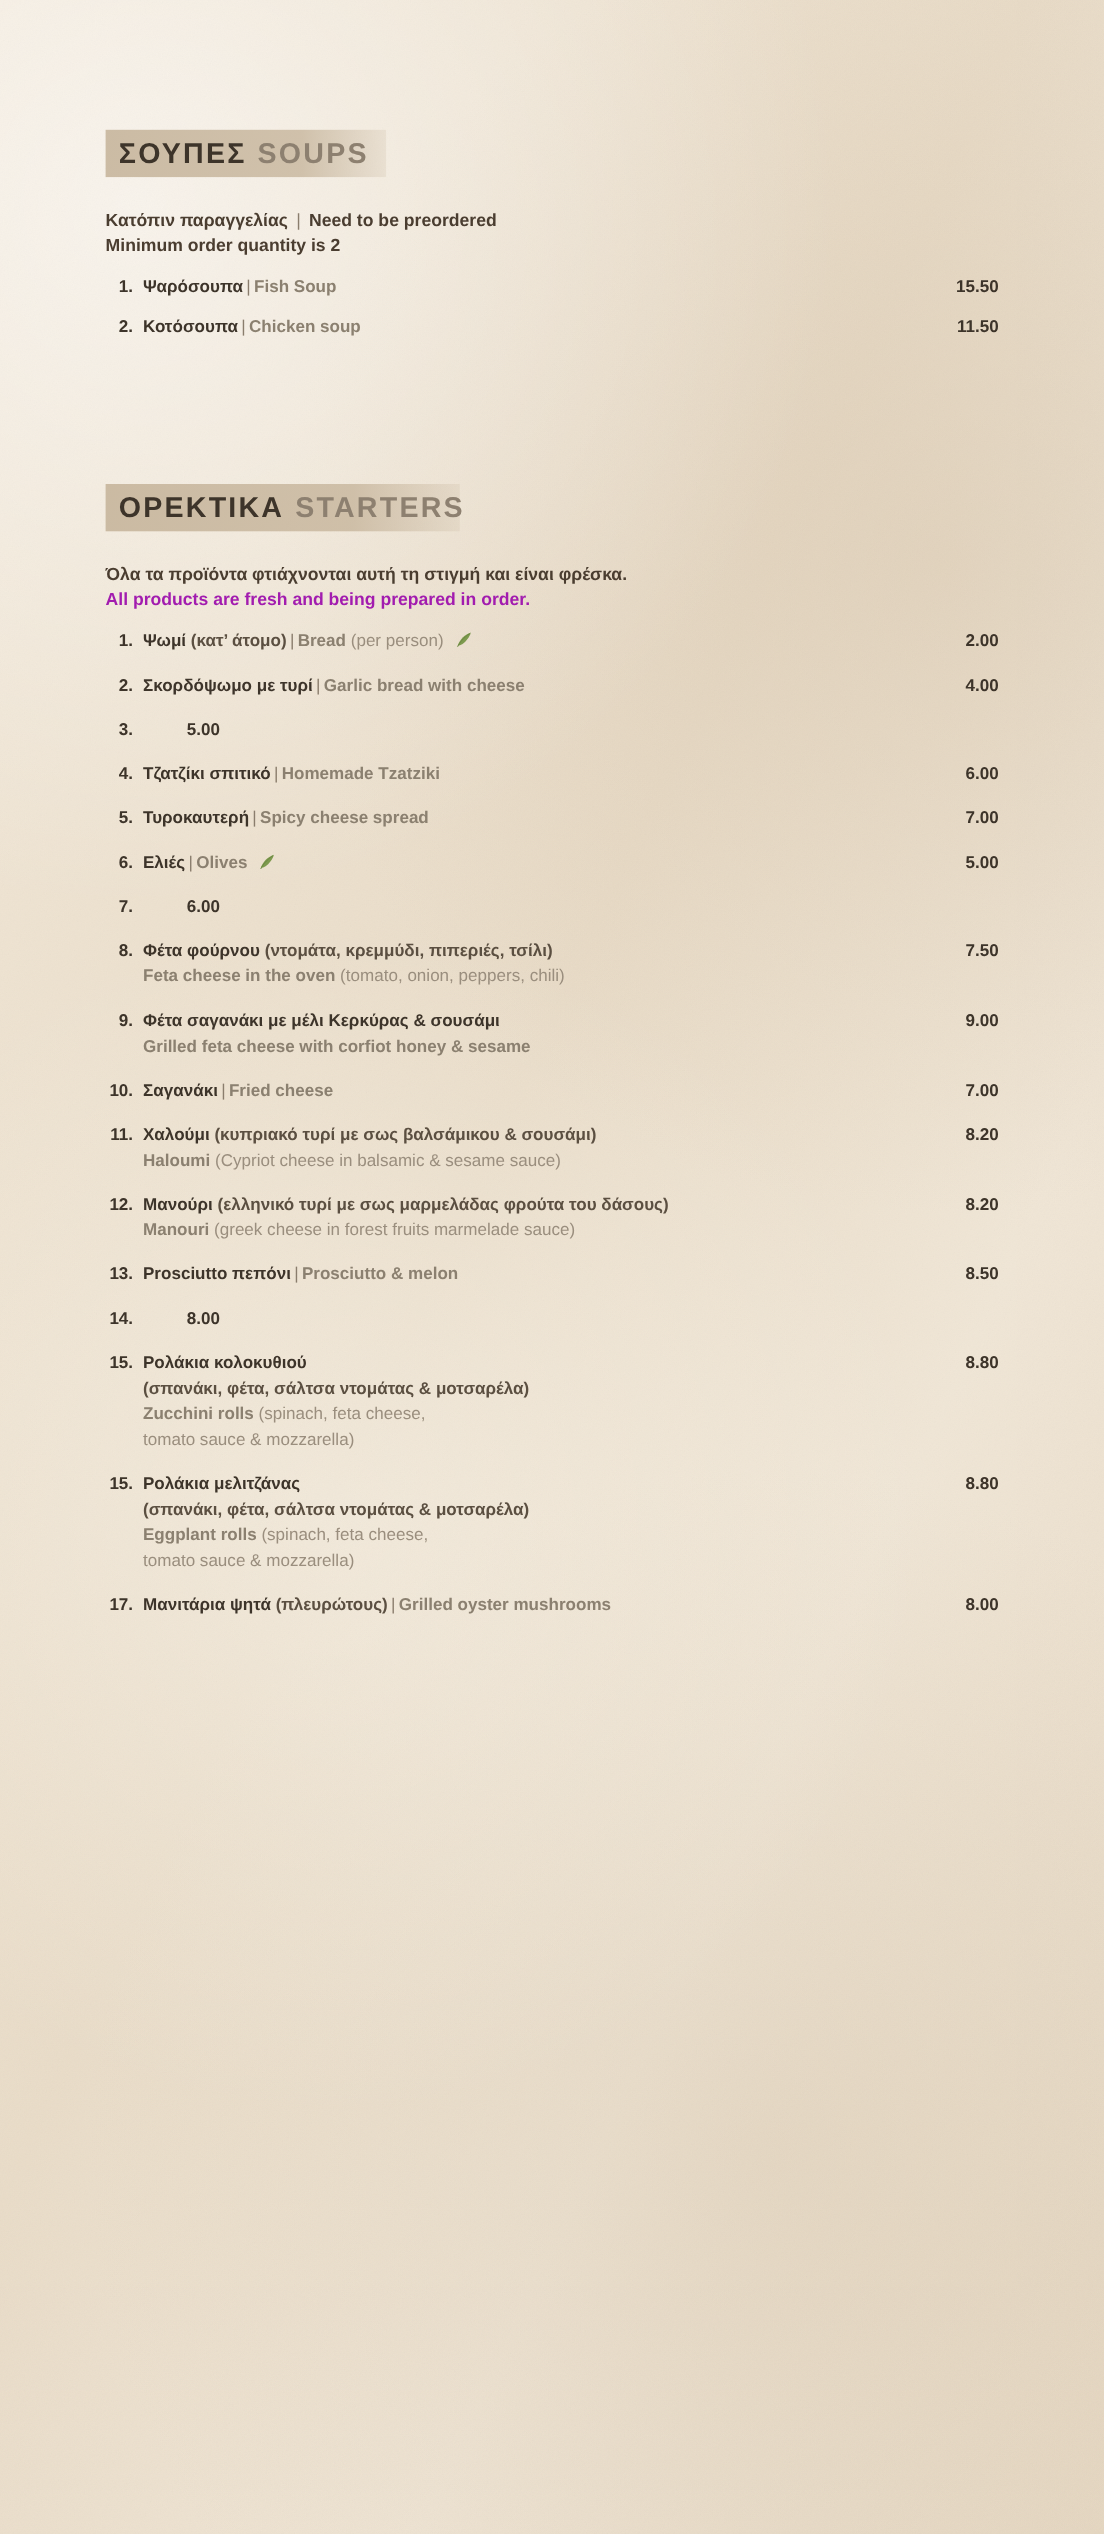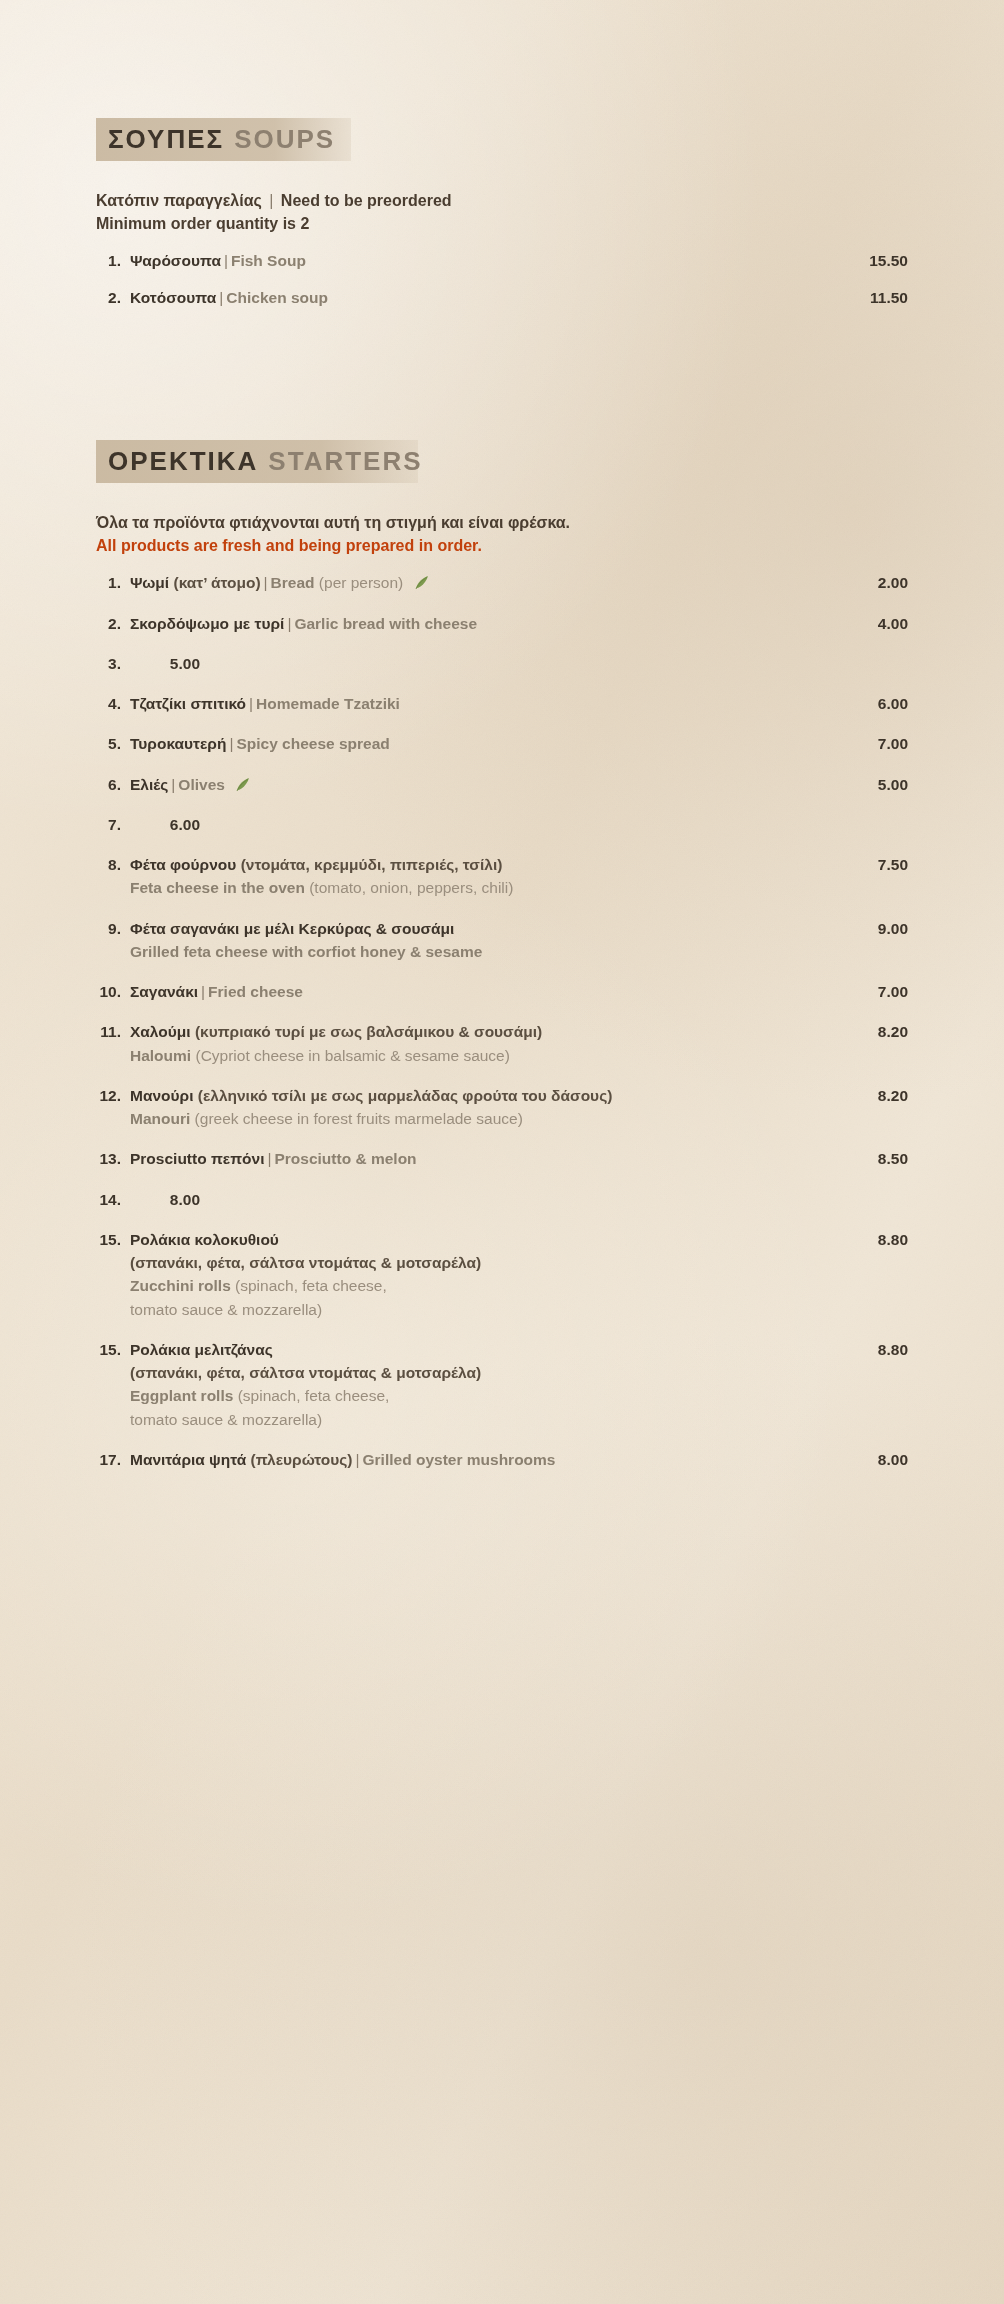--- a/index.html
+++ b/index.html
@@ -73,21 +73,21 @@
   }
 
   .note {
     font-size: 16px;
     font-weight: bold;
     line-height: 1.45;
     color: #4a3d30;
     margin: 16px 0 0 0;
   }
   .note-en {
-    color: #c2410c;
+    color: #a21caf;
   }
 
   
   .items {
     margin-top: 14px;
   }
   .item {
     display: flex;
     align-items: flex-start;
     margin-bottom: 17px;
@@ -356,21 +356,21 @@
           </div>
         </div>
         <div class="price">8.20</div>
       </div>
 
       <div class="item">
         <div class="num">12.</div>
         <div class="body">
           <div class="line">
             <span class="gr-name">Μανούρι</span>
-            <span class="gr-desc">(ελληνικό τσίλι με σως μαρμελάδας φρούτα του δάσους)</span>
+            <span class="gr-desc">(ελληνικό τυρί με σως μαρμελάδας φρούτα του δάσους)</span>
           </div>
           <div class="line">
             <span class="en-name">Manouri</span>
             <span class="en-desc">(greek cheese in forest fruits marmelade sauce)</span>
           </div>
         </div>
         <div class="price">8.20</div>
       </div>
 
       <div class="item">

